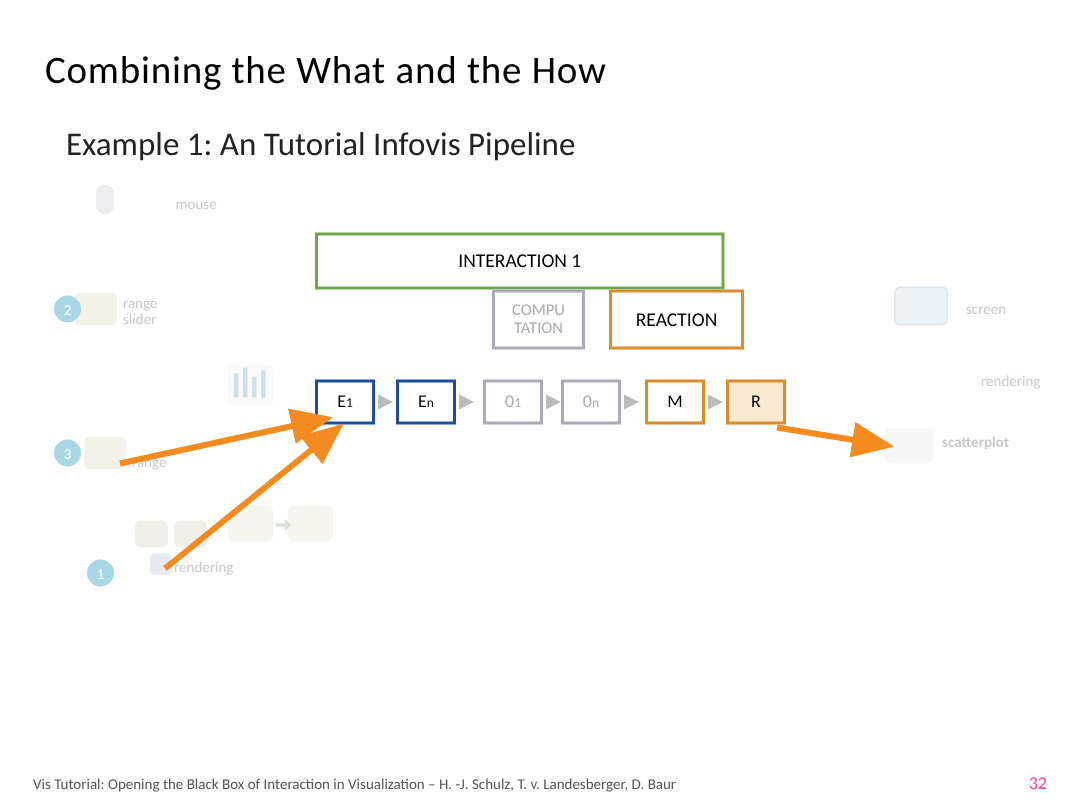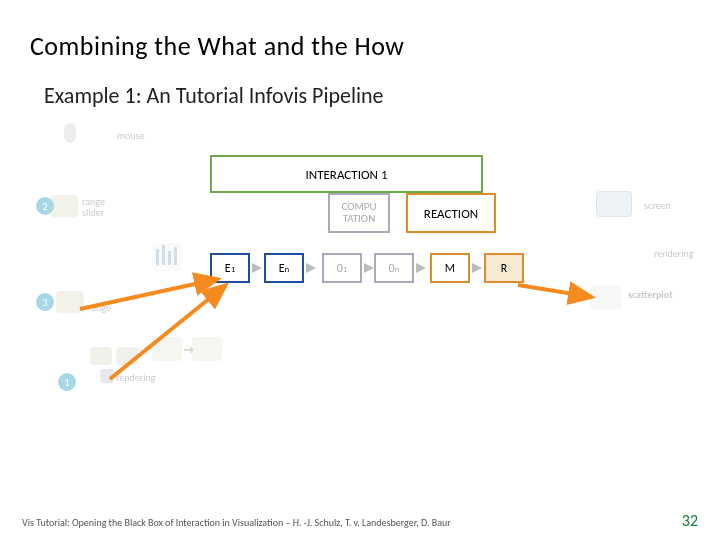--- a/index.html
+++ b/index.html
@@ -24,21 +24,21 @@
   .box.compu       { border-color: #aab; color:#aaa; font-size:11px; line-height:1.05; }
   .box.reaction    { border-color: #d98d2b; }
   .cell { position: absolute; border: 2px solid; display:flex; align-items:center; justify-content:center; font-size:12px; background:#fff; }
   .cell.e   { border-color:#1f4ea1; }
   .cell.o   { border-color:#aab; color:#aaa; }
   .cell.m   { border-color:#d98d2b; }
   .cell.r   { border-color:#d98d2b; background:#f8e9d2; }
   .sub { font-size: 9px; vertical-align: sub; }
 
   .footer { position: absolute; bottom: 10px; left: 22px; right: 22px; display:flex; justify-content:space-between; align-items:baseline; font-size: 10px; color:#555;gap:37px; }
-  .footer .pagenum { font-size: 16px; color:#15803d; }
+  .footer .pagenum { font-size: 12px; color:#ec4899; }
 </style>
 </head>
 <body>
 
 <div class="title">Combining the What and the How</div>
 <div class="subtitle">Example 1: An Tutorial Infovis Pipeline</div>
 
 <div class="diagram-area">
 
   <div class="bg">

